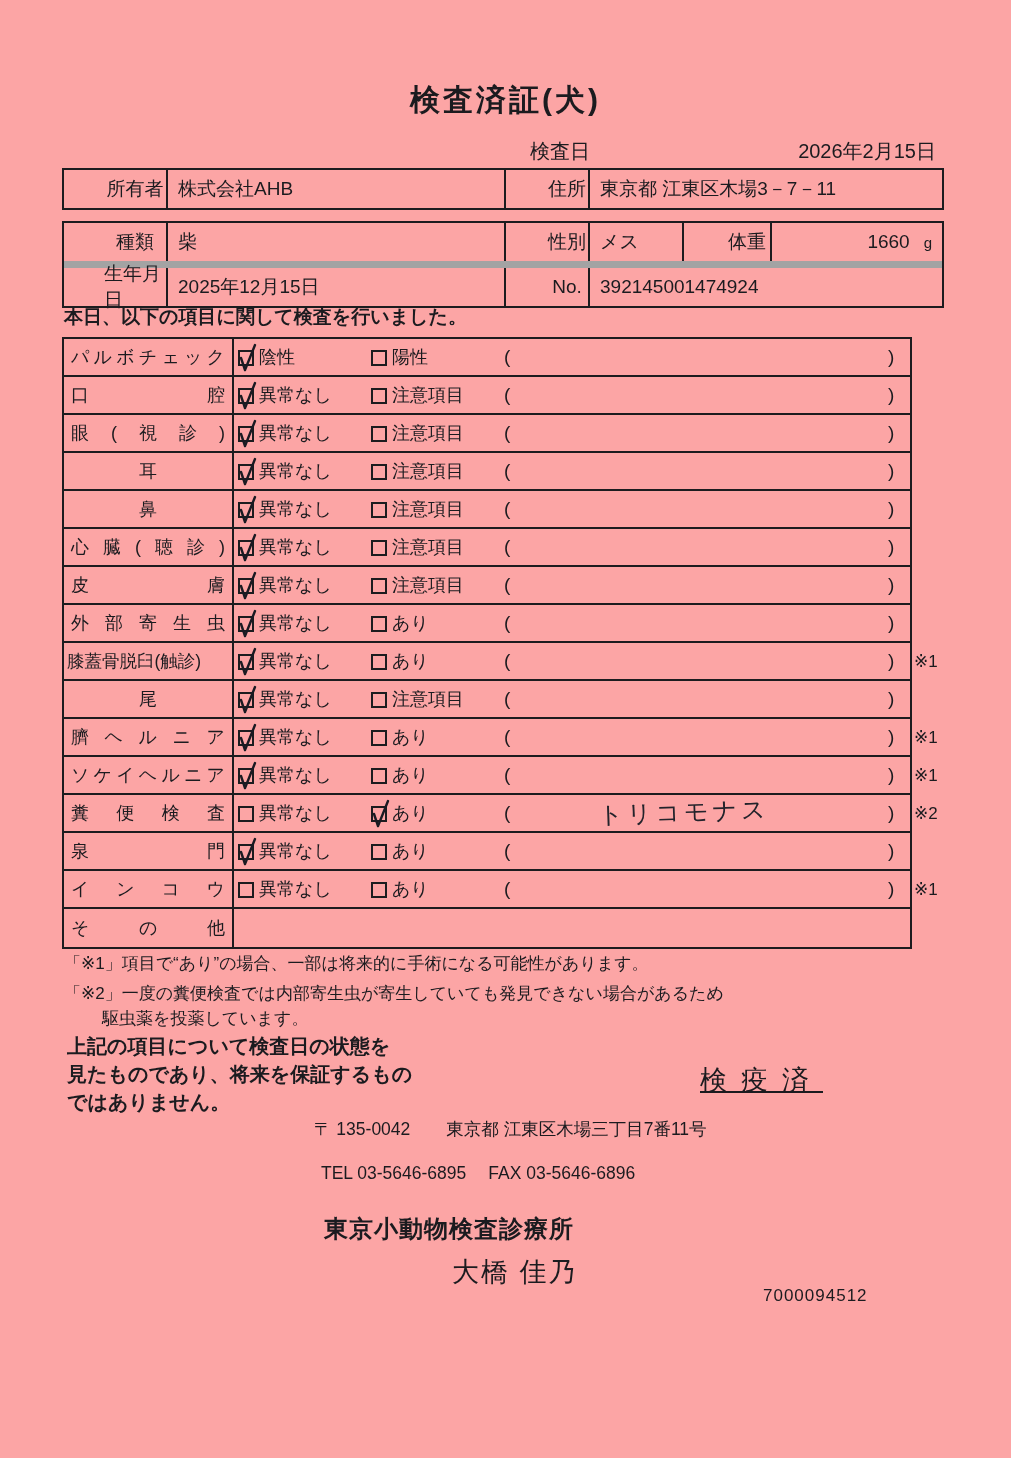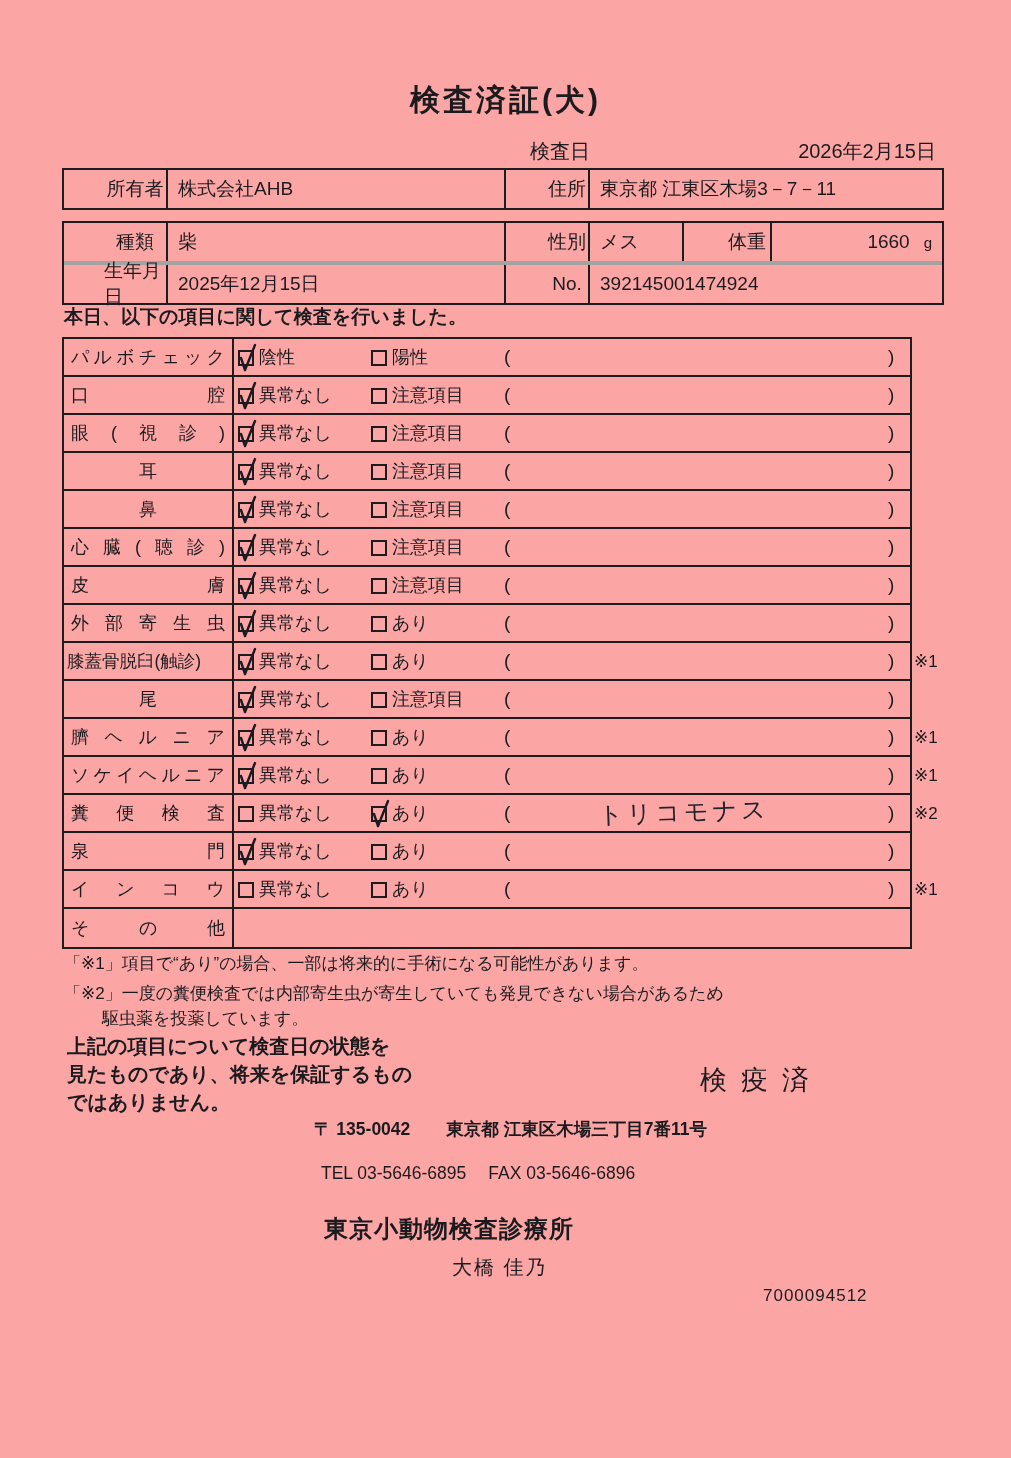--- a/index.html
+++ b/index.html
@@ -6,21 +6,21 @@
   .page{position:relative;width:1011px;height:1458px;background:#fca5a5;
         font-family:"Liberation Sans","DejaVu Sans",sans-serif;color:#1b1b1f;overflow:hidden;}
   .abs{position:absolute;white-space:nowrap;}
   .doc-title{top:80px;left:0;width:100%;text-align:center;font-size:30px;font-weight:700;letter-spacing:3px;}
   .exam-date-label{top:138px;left:530px;font-size:20px;font-weight:500;}
   .exam-date-value{top:138px;left:700px;width:236px;text-align:right;font-size:20px;font-weight:500;}
 
   
   .htable{position:absolute;left:62px;width:878px;border:2px solid #1c1c1f;box-sizing:content-box;}
   .hrow{display:flex;height:38px;}
-  .hrow + .hrow{border-top:4px solid #a3a3a3;justify-content:space-between;}
+  .hrow + .hrow{border-top:7px solid #a3a3a3;justify-content:space-between;}
   .hcell{display:flex;align-items:center;box-sizing:border-box;font-size:19px;font-weight:500;padding-left:40px;}
   .hcell.bdr{border-right:2px solid #1c1c1f;}
   .hcell.ctr{justify-content:center;}
   .hcell.pad{padding-left:10px;}
   .unit{font-size:15px;margin-left:14px;}
 
   
   .ctable{position:absolute;left:62px;top:337px;width:846px;border:2px solid #1c1c1f;box-sizing:content-box;}
   .crow{position:relative;display:flex;height:38px;box-sizing:border-box;border-bottom:2px solid #1c1c1f;}
   .crow:last-child{border-bottom:none;}
@@ -36,27 +36,27 @@
   .cb .tick path{fill:none;stroke:#1a1a22;stroke-width:2.4;stroke-linecap:round;stroke-linejoin:round;}
   .t{position:absolute;top:50%;transform:translateY(-50%);font-size:18px;font-weight:500;white-space:nowrap;}
   .paren{position:absolute;top:50%;transform:translateY(-50%);font-size:19px;}
   .note{position:absolute;top:50%;left:280px;width:340px;transform:translateY(-52%) rotate(-2deg);
         text-align:center;font-size:24px;letter-spacing:4px;font-weight:500;color:#23232b;}
   .mark{position:absolute;top:50%;left:680px;transform:translateY(-50%);font-size:17px;font-weight:500;}
 
   .intro{top:304px;left:64px;font-size:19px;font-weight:700;}
   .fn{font-size:17px;font-weight:500;}
   .statement{position:absolute;top:1032px;left:67px;font-size:20px;font-weight:700;line-height:28px;white-space:nowrap;}
-  .stamp{top:1062px;left:700px;font-size:27px;letter-spacing:14px;font-weight:500;}
-  .postal-line{top:1117px;left:314px;font-size:17.5px;font-weight:700;}
+  .stamp{top:1062px;left:700px;font-size:27px;letter-spacing:14px;font-weight:500;text-decoration:underline;}
+  .postal-line{top:1117px;left:314px;font-size:17.5px;font-weight:400;}
   .postal-line .addr2{margin-left:36px;}
   .tel-line{top:1163px;left:321px;font-size:17.5px;font-weight:500;}
   .tel-line .fax{margin-left:22px;}
   .clinic{top:1213px;left:324px;font-size:24px;font-weight:700;letter-spacing:1px;}
-  .examiner{top:1254px;left:452px;font-size:20px;font-weight:500;letter-spacing:2px;}
+  .examiner{top:1254px;left:452px;font-size:27px;font-weight:500;letter-spacing:2px;}
   .serial{top:1286px;left:763px;font-size:17px;font-weight:500;letter-spacing:1px;}
 </style>
 </head>
 <body>
 
 <div class="page">
 
   <div class="abs doc-title">検査済証(犬)</div>
 
   <div class="abs exam-date-label">検査日</div>

